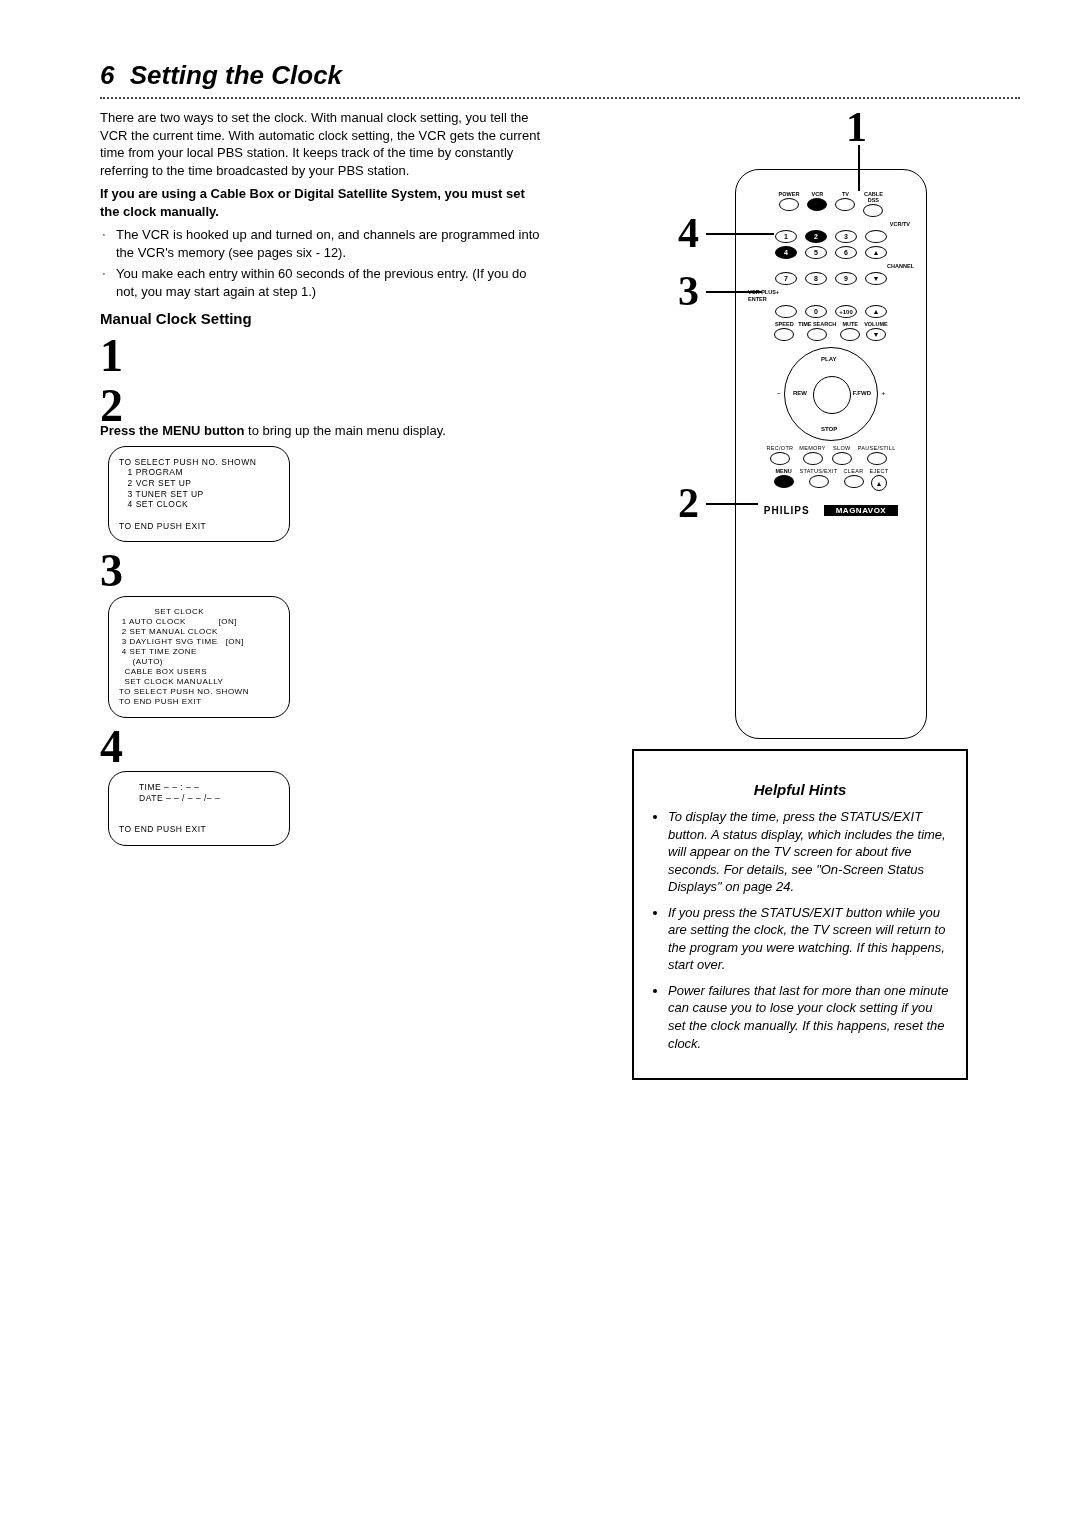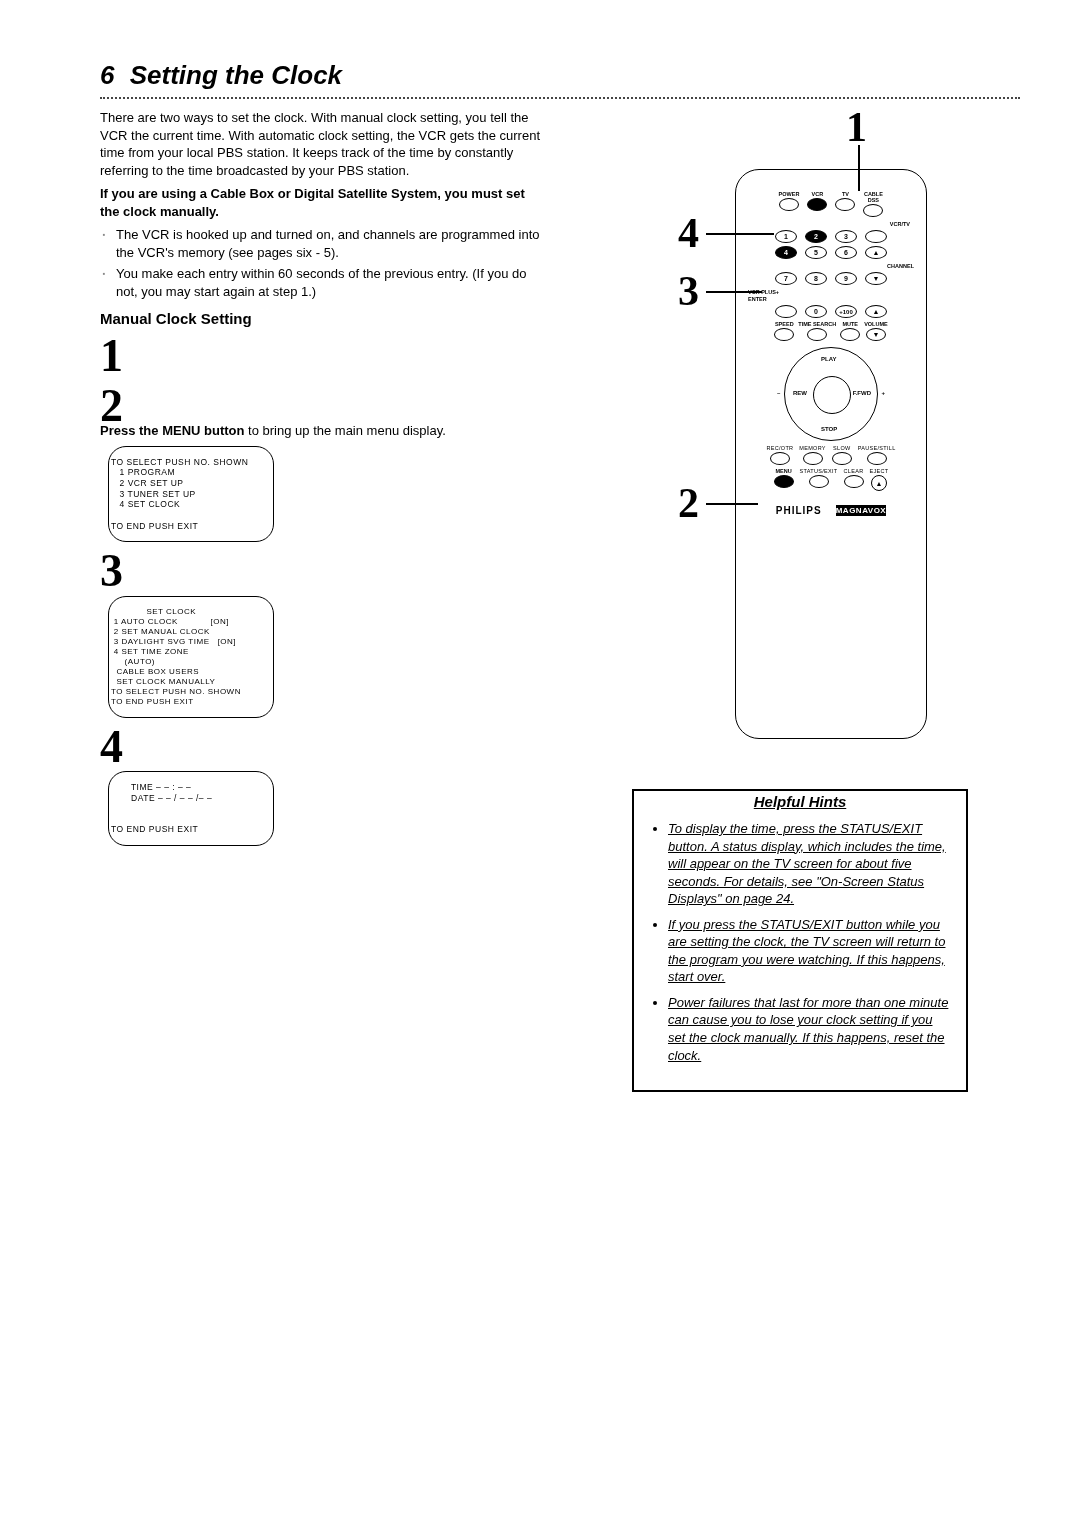--- a/index.html
+++ b/index.html
@@ -39,21 +39,21 @@
     font-family: Georgia, 'Times New Roman', serif;
     font-size: 46px;
     font-weight: bold;
     line-height: 0.9;
     margin-top: 8px;
   }
   .step-text { margin-top: -4px; margin-bottom:6px; }
   .screen-box {
     border: 1px solid #000;
     border-radius: 18px;
-    padding: 10px 2px;
+    padding: 10px 10px;
     font-size: 8.5px;
     font-family: Arial, sans-serif;
     letter-spacing: 0.5px;
     width: 160px;
     margin: 4px 0 2px 8px;
     line-height: 1.25;
     white-space: pre;
   }
   .screen-box.sm { font-size:8px; }
 
@@ -105,31 +105,29 @@
   }
   .nav-circle::before {
     content:""; position:absolute; left:28px; top:28px; width:36px; height:36px;
     border:1px solid #000; border-radius:50%;
   }
   .nav-circle .lab { position:absolute; }
   .brand {
     font-weight:bold; font-size:10px; letter-spacing:1px; margin-top:14px;
     display:flex; justify-content:center; align-items:center; gap:14px;
   }
-  .brand .mag { background:#000; color:#fff; padding:1px 0; font-size:8px; letter-spacing:0.5px; }
+  .brand .mag { background:#000; color:#fff; padding:1px 12px; font-size:8px; letter-spacing:0.5px; }
 
   
   .hints-box {
     border: 2px solid #000;
     width: 300px;
-    margin-top: 40px;
-    padding: 2px 16px 18px 16px;
+    padding: 30px 16px 18px 16px;
     font-style: italic;
     font-size: 13px;
-    text-decoration: underline;
   }
   .hints-box h4 {
     text-align:center;
     font-size:15px;
     font-weight:bold;
     margin:0 0 10px 0;
   }
   .hints-box ul { margin:0; padding-left:18px; }
   .hints-box li { margin-bottom:8px; line-height:1.35; }
 </style>
@@ -140,21 +138,21 @@
   <span class="num">6</span>
   <span>Setting the Clock</span>
 </div>
 <hr class="dotted-divider">
 
 <div class="columns">
   <div class="col-left">
     <p>There are two ways to set the clock. With manual clock setting, you tell the VCR the current time. With automatic clock setting, the VCR gets the current time from your local PBS station. It keeps track of the time by constantly referring to the time broadcasted by your PBS station.</p>
     <p class="bold">If you are using a Cable Box or Digital Satellite System, you must set the clock manually.</p>
     <ul class="checklist">
-      <li>The VCR is hooked up and turned on, and channels are programmed into the VCR's memory (see pages six - 5).</li>
+      <li>The VCR is hooked up and turned on, and channels are programmed into the VCR's memory (see pages six - 12).</li>
       <li>You make each entry within 60 seconds of the previous entry. (If you do not, you may start again at step 1.)</li>
     </ul>
 
     <h3 class="section-head">Manual Clock Setting</h3>
 
     <div class="big-step">1</div>
 
     <div class="big-step">2</div>
     <p class="step-text">
       <span class="bold">Press the MENU button</span><span> to bring up the main menu display.</span>

